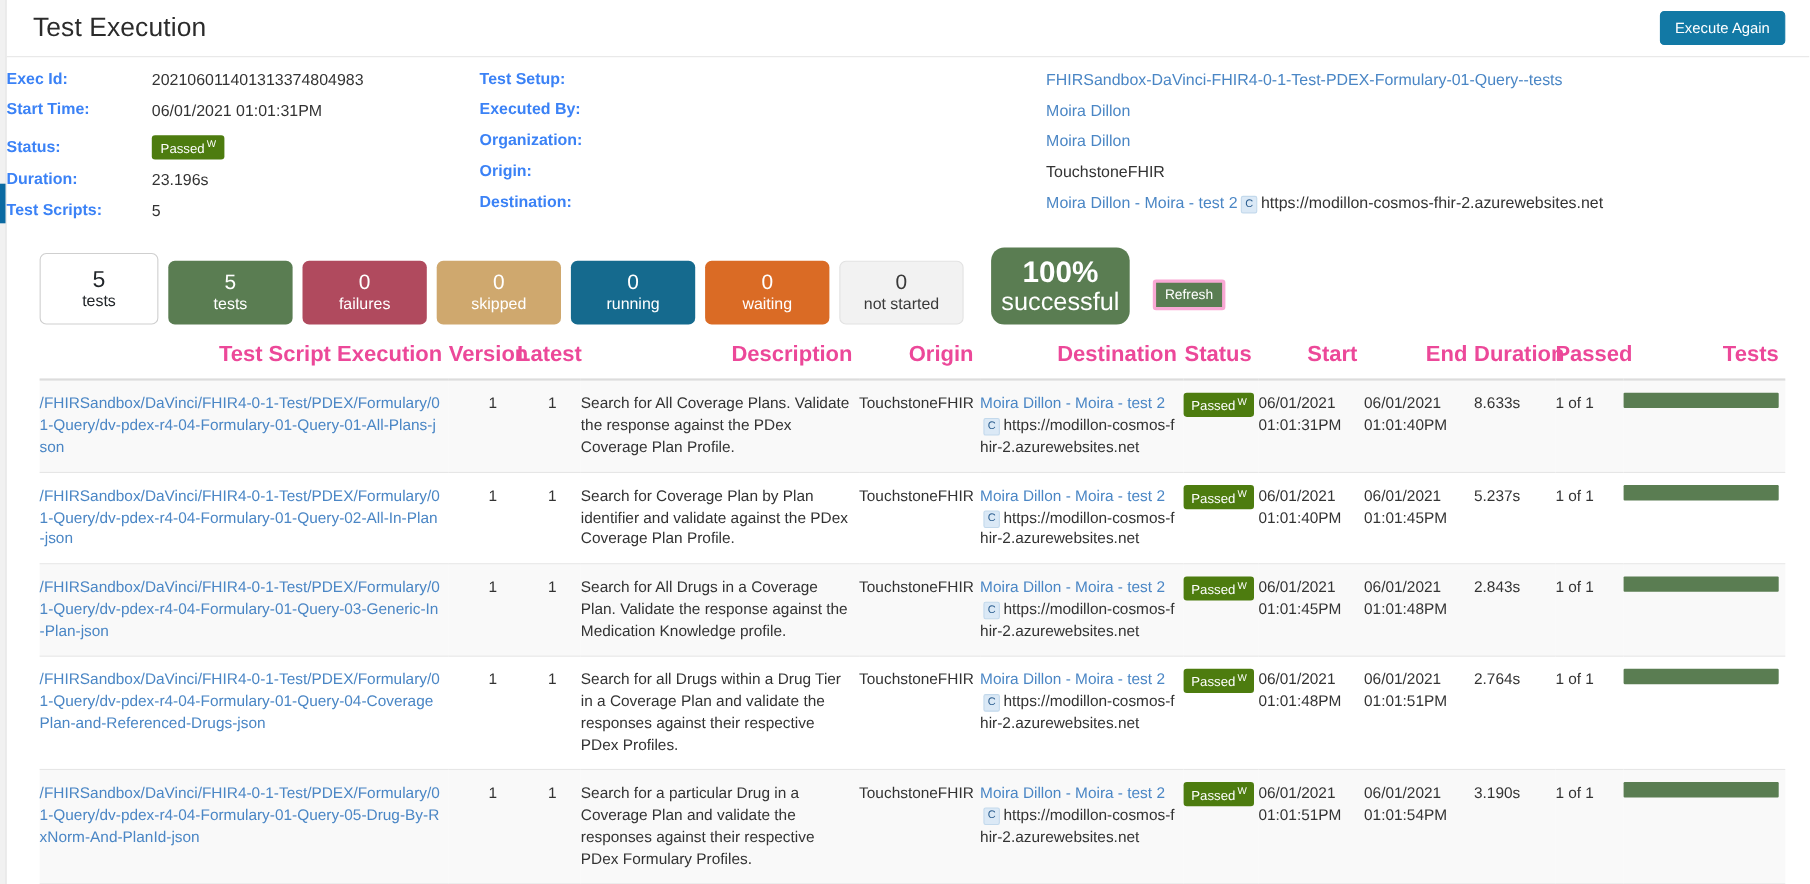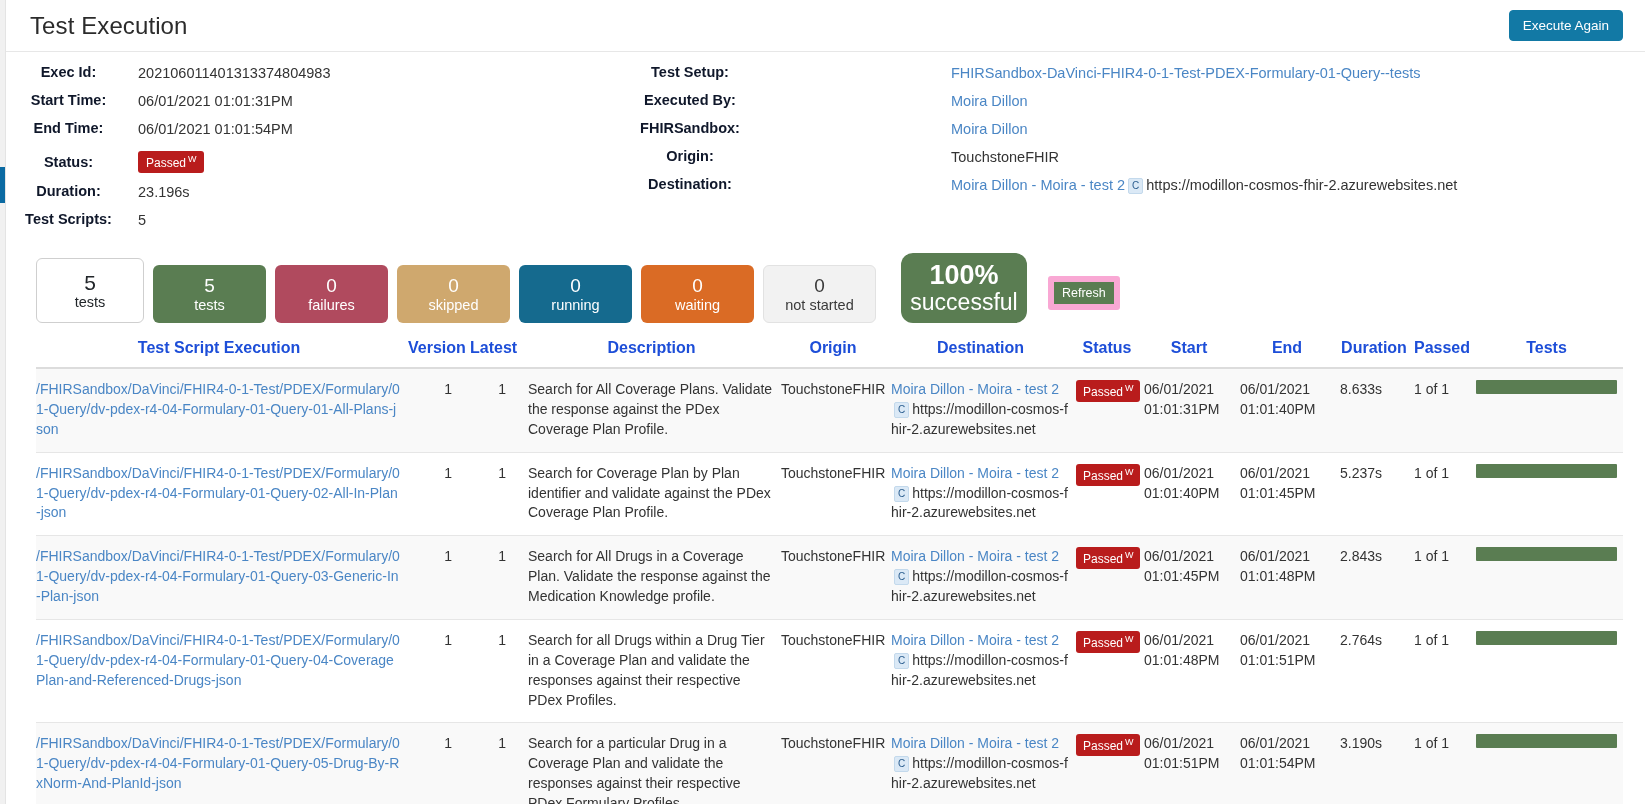--- a/index.html
+++ b/index.html
@@ -38,30 +38,30 @@
     font-family:"Liberation Sans", sans-serif;
   }
 
   
   .meta-wrap { display:flex; padding:12px 0 0 0; }
   .meta-col-left { width:430px; }
   .meta-col-right { flex:1; }
   .meta-row { display:flex; align-items:flex-start; margin-bottom:7px; height:21px; }
   .meta-row.tall { height:28px; align-items:center; }
   .meta-label {
-    font-weight:bold; font-size:14.5px; color:#0f172a; text-align:center;
+    font-weight:bold; font-size:14.5px; color:#3b82f6; text-align:left;
     padding-right:7px; white-space:nowrap;
   }
   .meta-col-left .meta-label { width:132px; }
   .meta-col-right .meta-label { width:515px; }
   .meta-value { font-size:14.5px; color:#333; white-space:nowrap; }
   .meta-value.link, a.link { color:#4a86c5; text-decoration:none; }
 
   .badge-passed {
-    display:inline-block; background:#b91c1c; color:#fff; border-radius:3px;
+    display:inline-block; background:#4d7c0f; color:#fff; border-radius:3px;
     padding:4px 7px 4px 8px; font-size:12px; line-height:1; position:relative;
   }
   .badge-passed sup { font-size:9px; margin-left:2px; vertical-align:super; }
 
   .c-chip {
     display:inline-block; background:#dbe9f6; color:#2a5d8f; border:1px solid #c3d9ec;
     font-size:10px; line-height:1; padding:2px 3px; border-radius:2px;
     vertical-align:1px; margin:0 3px;
   }
 
@@ -81,30 +81,30 @@
   .tile.tests .num { font-size:21px; }
   .tile.notstarted { background:#f2f2f2; color:#3a3a3a; border:1px solid #e2e2e2; }
   .tile.success {
     width:126px; height:70px; background:#5a7d52; border-radius:12px;
     margin-left:16px;
   }
   .tile.success .num { font-size:27px; font-weight:bold; }
   .tile.success .lbl { font-size:23px; }
   .btn-refresh {
     margin-left:12px; margin-bottom:13px;
-    background:#5a7d52; color:#fff; border:6px solid #f9a8d4; border-radius:3px;
+    background:#5a7d52; color:#fff; border:3px solid #f9a8d4; border-radius:3px;
     font-size:12.5px; padding:5px 8px; cursor:pointer; line-height:1;
     font-family:"Liberation Sans", sans-serif;
   }
 
   
   .tbl-wrap { padding:16px 22px 0 30px; }
   table.exec { width:100%; border-collapse:collapse; table-layout:fixed; }
   table.exec th {
-    text-align:center; font-size:16px; font-weight:bold; color:#1d4ed8;
+    text-align:right; font-size:20px; font-weight:bold; color:#ec4899;
     padding:0 6px 10px 0; vertical-align:bottom; border-bottom:2px solid #dcdcdc;
   }
   table.exec td {
     font-size:14px; color:#333; padding:11px 6px 12px 0; vertical-align:top;
     border-bottom:1px solid #e6e6e6; line-height:1.42;
   }
   table.exec tr.alt td { background:#f9f9f9; }
   .c-script { width:372px; }
   .c-version { width:62px; text-align:right; padding-right:18px !important; }
   .c-latest  { width:58px; text-align:right; padding-right:22px !important;margin-left:27px; }
@@ -145,24 +145,20 @@
     <div class="meta-wrap">
       <div class="meta-col-left" id="meta-left">
           <div class="meta-row">
             <div class="meta-label">Exec Id:</div>
             <div><span class="meta-value">202106011401313374804983</span></div>
           </div>
           <div class="meta-row">
             <div class="meta-label">Start Time:</div>
             <div><span class="meta-value">06/01/2021 01:01:31PM</span></div>
           </div>
-          <div class="meta-row">
-            <div class="meta-label">End Time:</div>
-            <div><span class="meta-value">06/01/2021 01:01:54PM</span></div>
-          </div>
           <div class="meta-row tall">
             <div class="meta-label">Status:</div>
             <div><span class="badge-passed"><span>Passed</span><sup>W</sup></span></div>
           </div>
           <div class="meta-row">
             <div class="meta-label">Duration:</div>
             <div><span class="meta-value">23.196s</span></div>
           </div>
           <div class="meta-row">
             <div class="meta-label">Test Scripts:</div>
@@ -172,21 +168,21 @@
       <div class="meta-col-right" id="meta-right">
           <div class="meta-row">
             <div class="meta-label">Test Setup:</div>
             <div><a class="meta-value link" href="#">FHIRSandbox-DaVinci-FHIR4-0-1-Test-PDEX-Formulary-01-Query--tests</a></div>
           </div>
           <div class="meta-row">
             <div class="meta-label">Executed By:</div>
             <div><a class="meta-value link" href="#">Moira Dillon</a></div>
           </div>
           <div class="meta-row">
-            <div class="meta-label">FHIRSandbox:</div>
+            <div class="meta-label">Organization:</div>
             <div><a class="meta-value link" href="#">Moira Dillon</a></div>
           </div>
           <div class="meta-row">
             <div class="meta-label">Origin:</div>
             <div><span class="meta-value">TouchstoneFHIR</span></div>
           </div>
           <div class="meta-row">
             <div class="meta-label">Destination:</div>
             <div><a class="meta-value link" href="#">Moira Dillon - Moira - test 2</a><span class="c-chip">C</span><span class="meta-value">https://modillon-cosmos-fhir-2.azurewebsites.net</span></div>
           </div>

